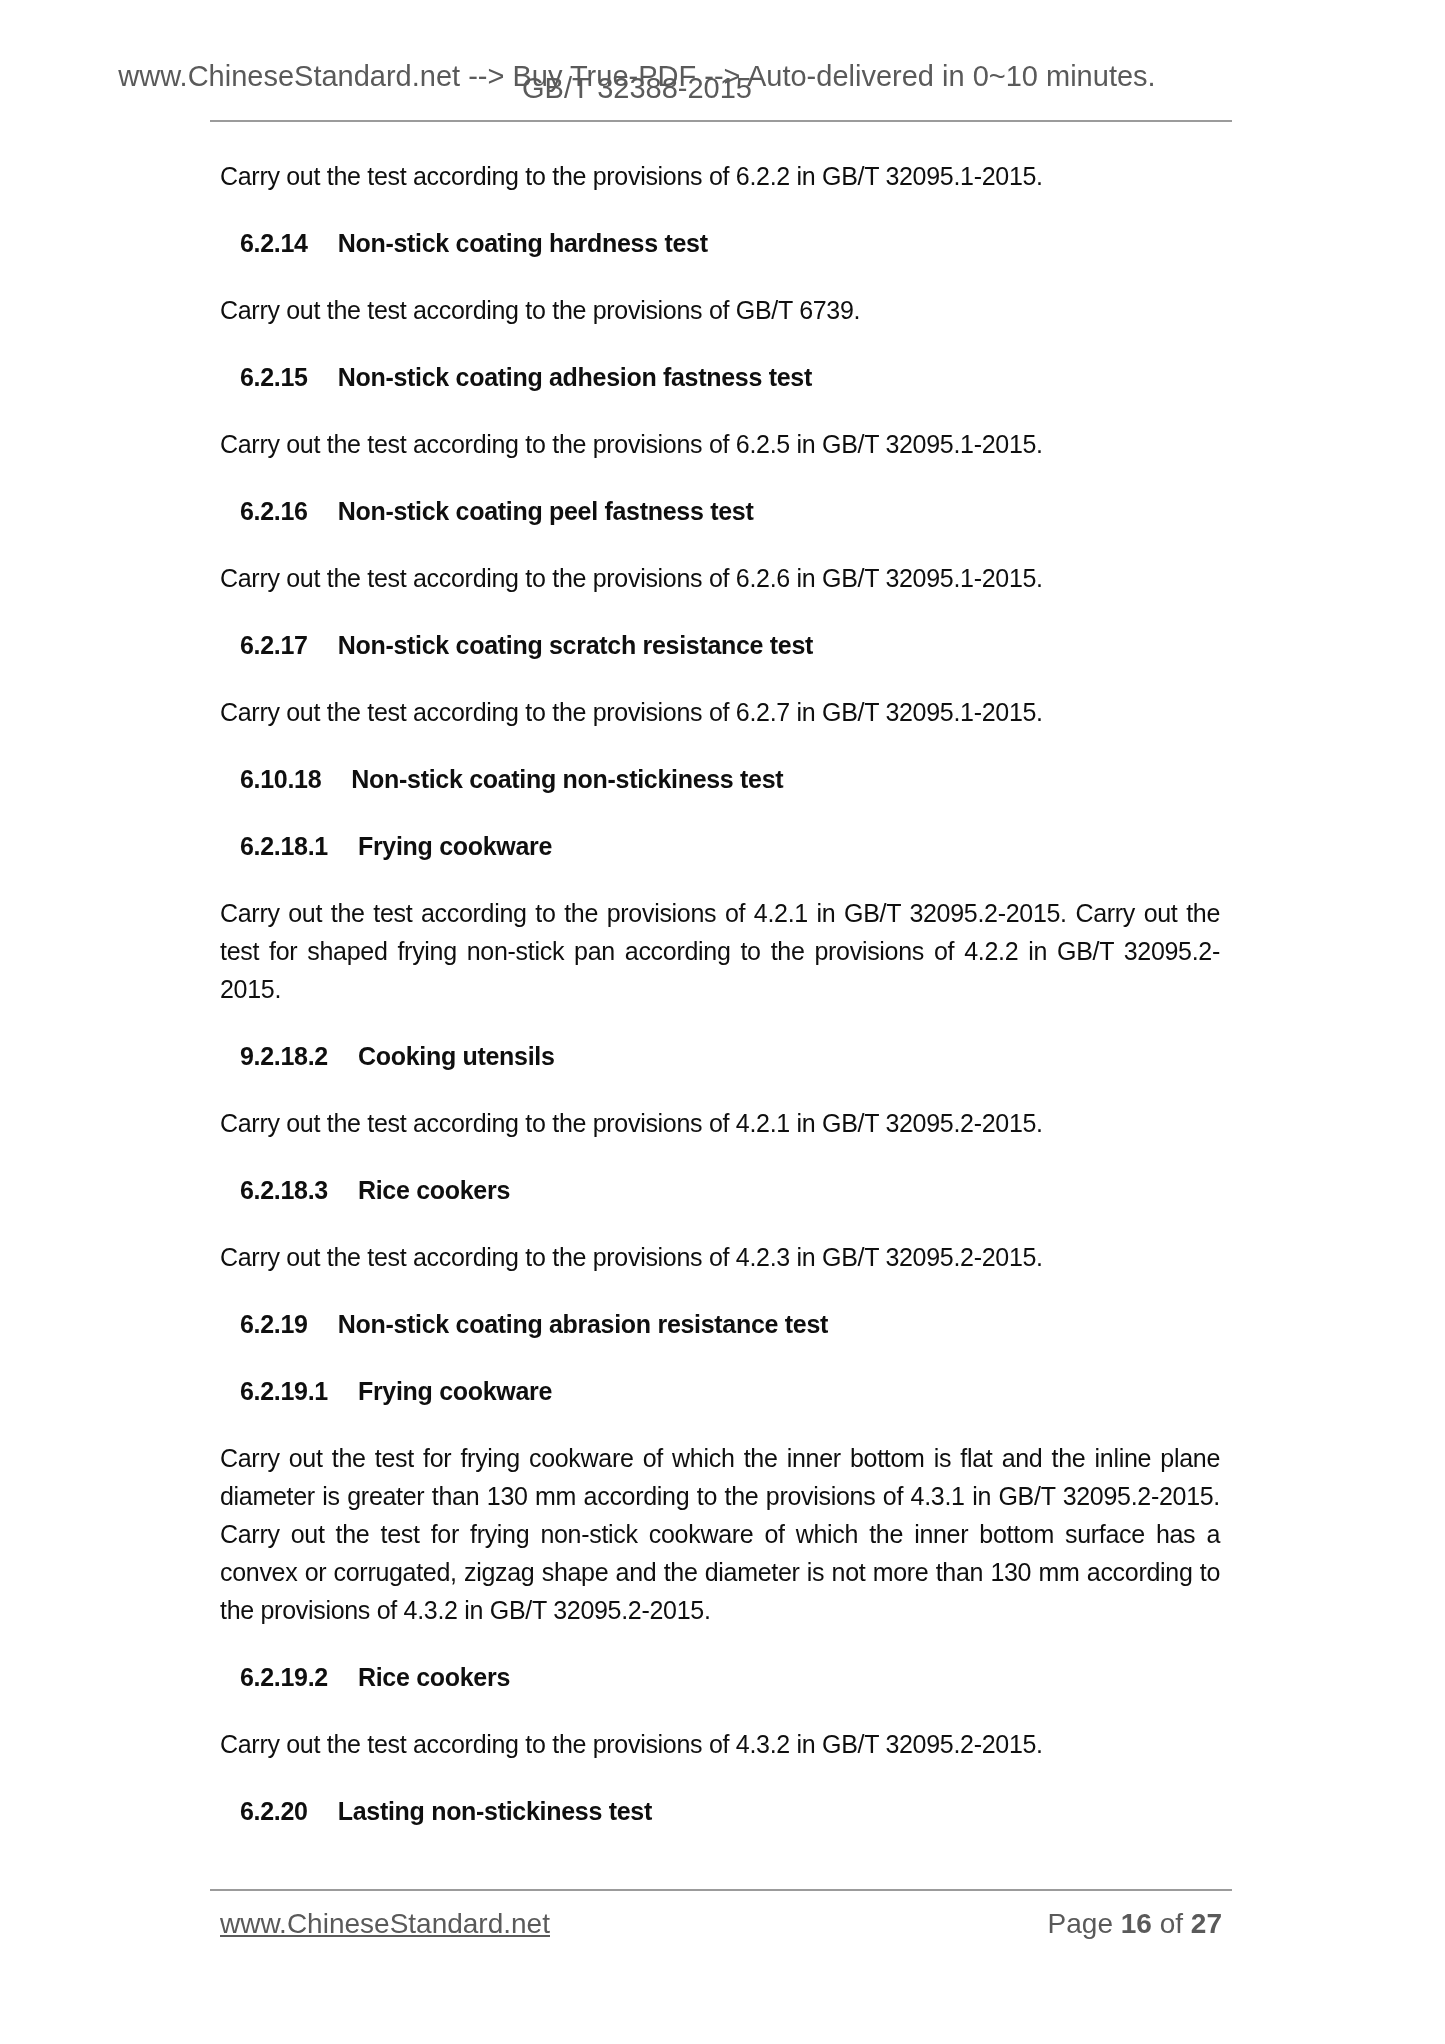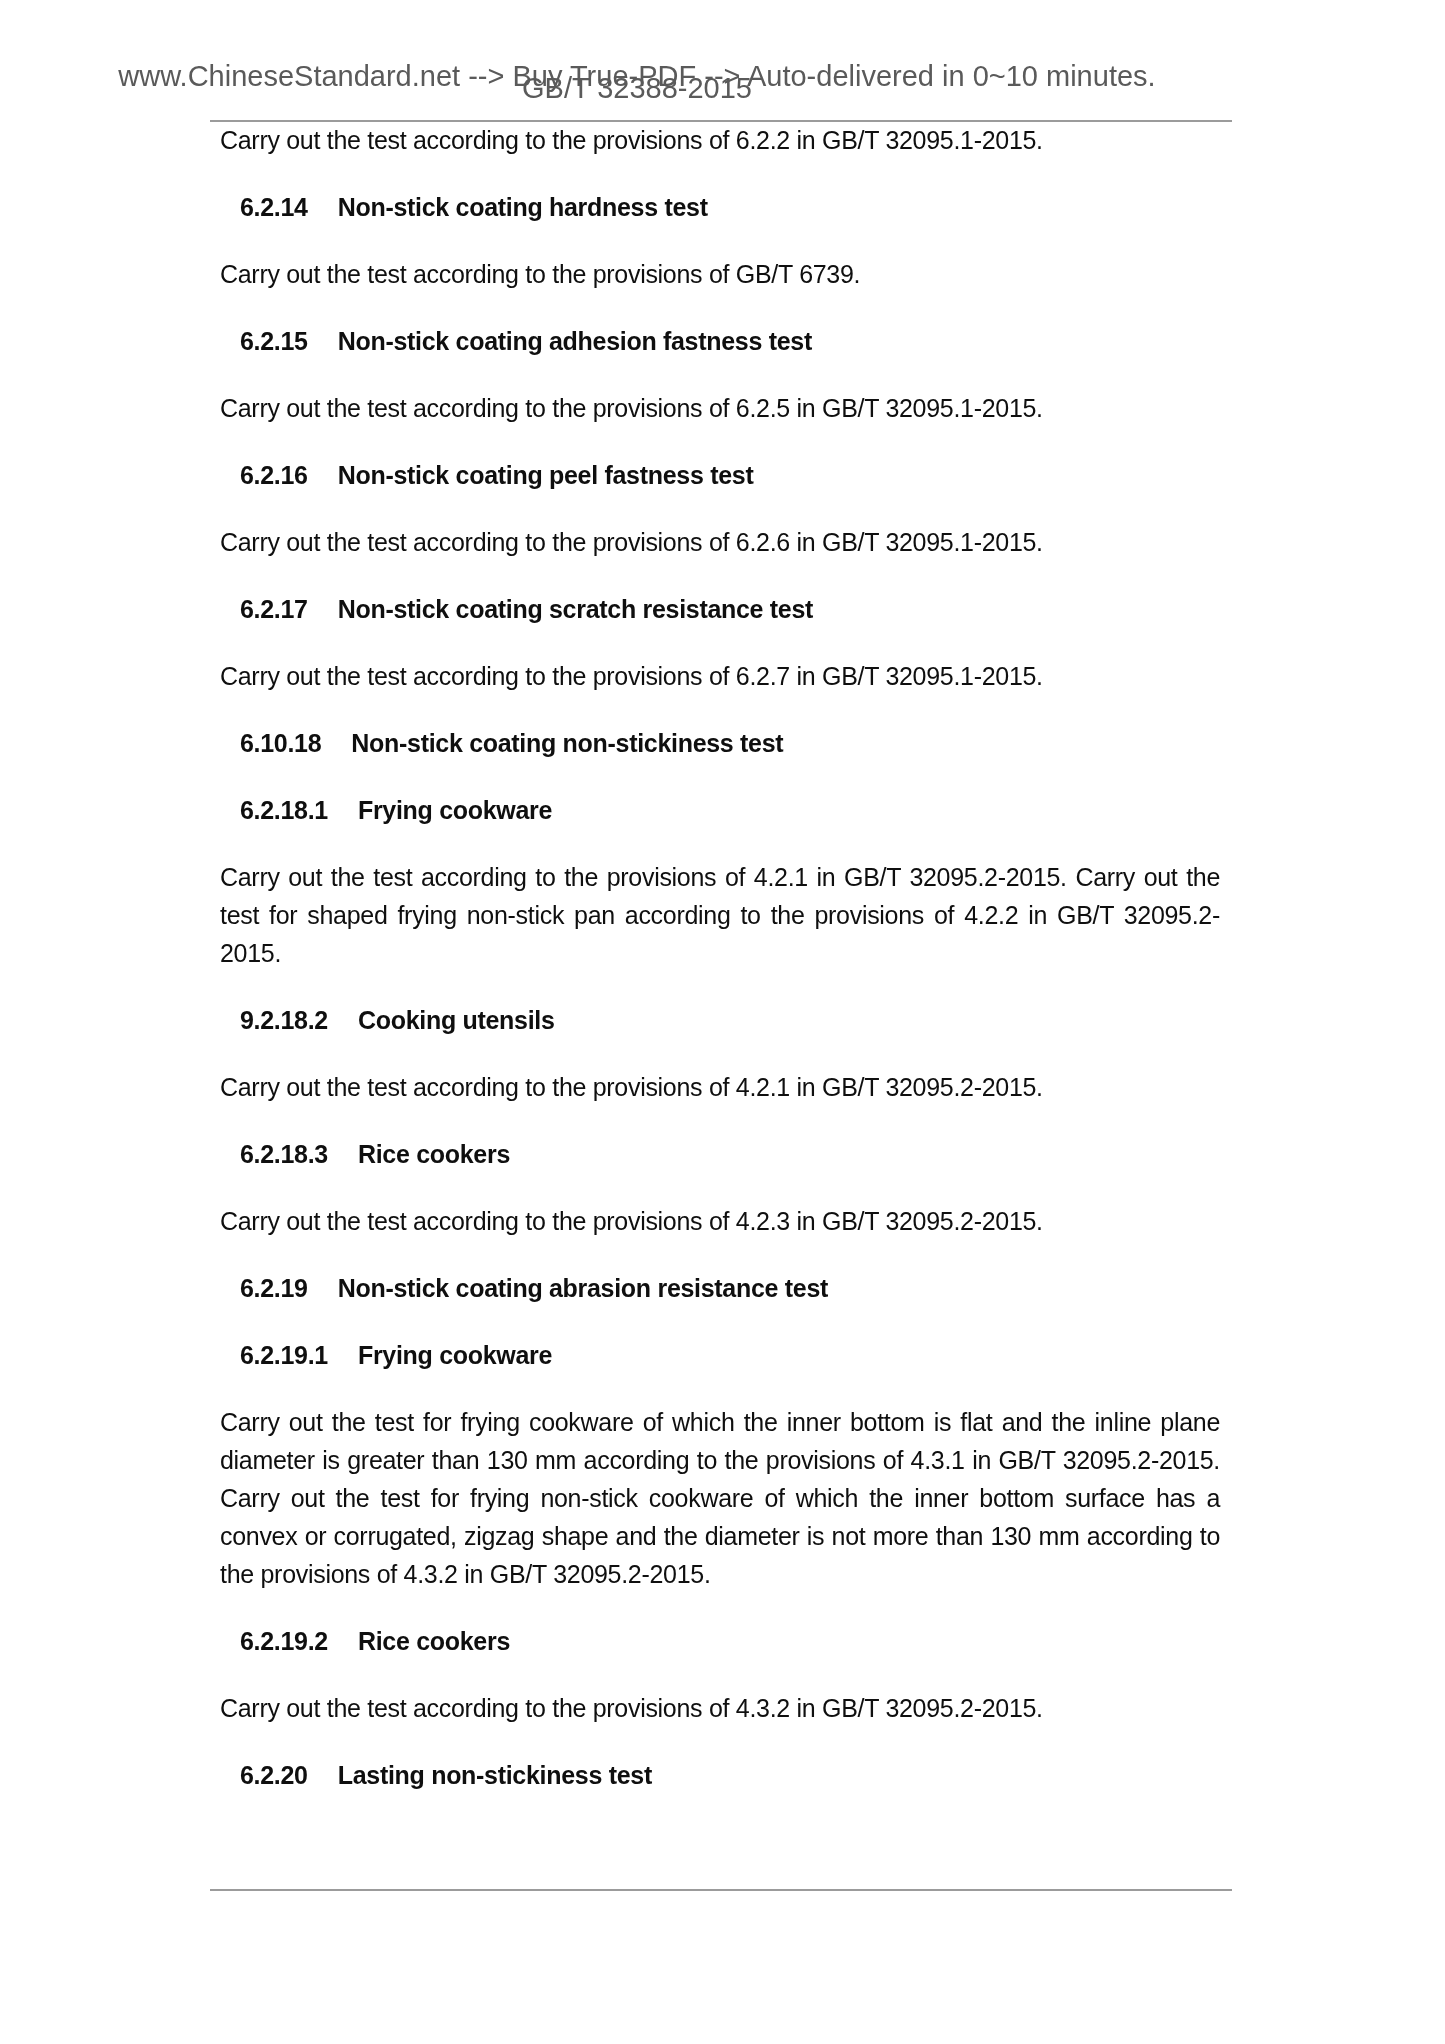--- a/index.html
+++ b/index.html
@@ -39,20 +39,21 @@
   }
   .rule-top { top: 120px; }
   .rule-bottom { top: 1889px; }
 
   
   .content {
     position: absolute;
     left: 220px;
     top: 121px;
     width: 1000px;
+    padding-top: 36px;
     font-size: 25px;
     letter-spacing: -0.3px;
     line-height: 38px;
     color: #0f0f0f;
   }
   .content p { margin: 0 0 29px 0; }
   .content p.para {
     text-align: justify;
     text-align-last: left;
   }
@@ -113,14 +114,18 @@
       <p class="head"><span class="num">6.2.19</span><span>Non-stick coating abrasion resistance test</span></p>
       <p class="head"><span class="num">6.2.19.1</span><span>Frying cookware</span></p>
       <p class="para">Carry out the test for frying cookware of which the inner bottom is flat and the inline plane diameter is greater than 130 mm according to the provisions of 4.3.1 in GB/T 32095.2-2015. Carry out the test for frying non-stick cookware of which the inner bottom surface has a convex or corrugated, zigzag shape and the diameter is not more than 130 mm according to the provisions of 4.3.2 in GB/T 32095.2-2015.</p>
       <p class="head"><span class="num">6.2.19.2</span><span>Rice cookers</span></p>
       <p class="para">Carry out the test according to the provisions of 4.3.2 in GB/T 32095.2-2015.</p>
       <p class="head"><span class="num">6.2.20</span><span>Lasting non-stickiness test</span></p>
     </div>
 
   <div class="rule rule-bottom"></div>
 
+  <div class="footer-row">
+    <span class="footer-link">www.ChineseStandard.net</span>
+    <span class="footer-page"><span>Page</span>&nbsp;<b>16</b>&nbsp;<span>of</span>&nbsp;<b>27</b></span>
+  </div>
 
 </div>
 
 </body></html>

